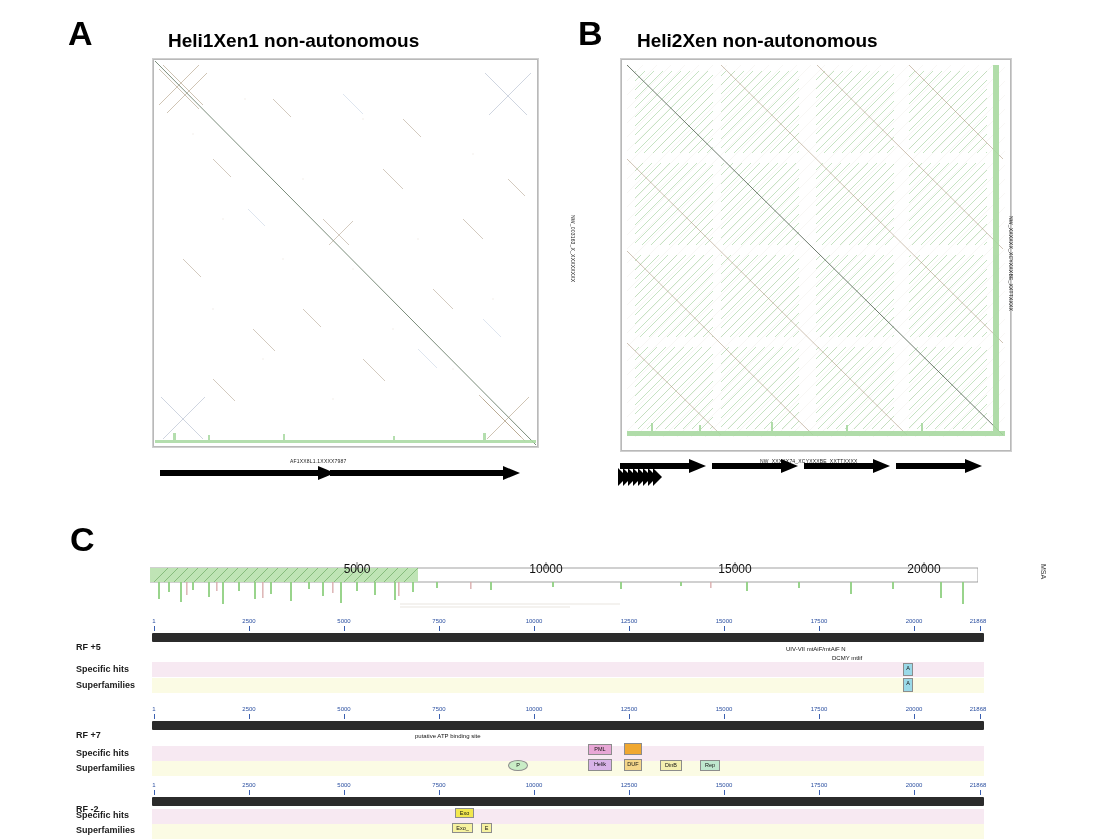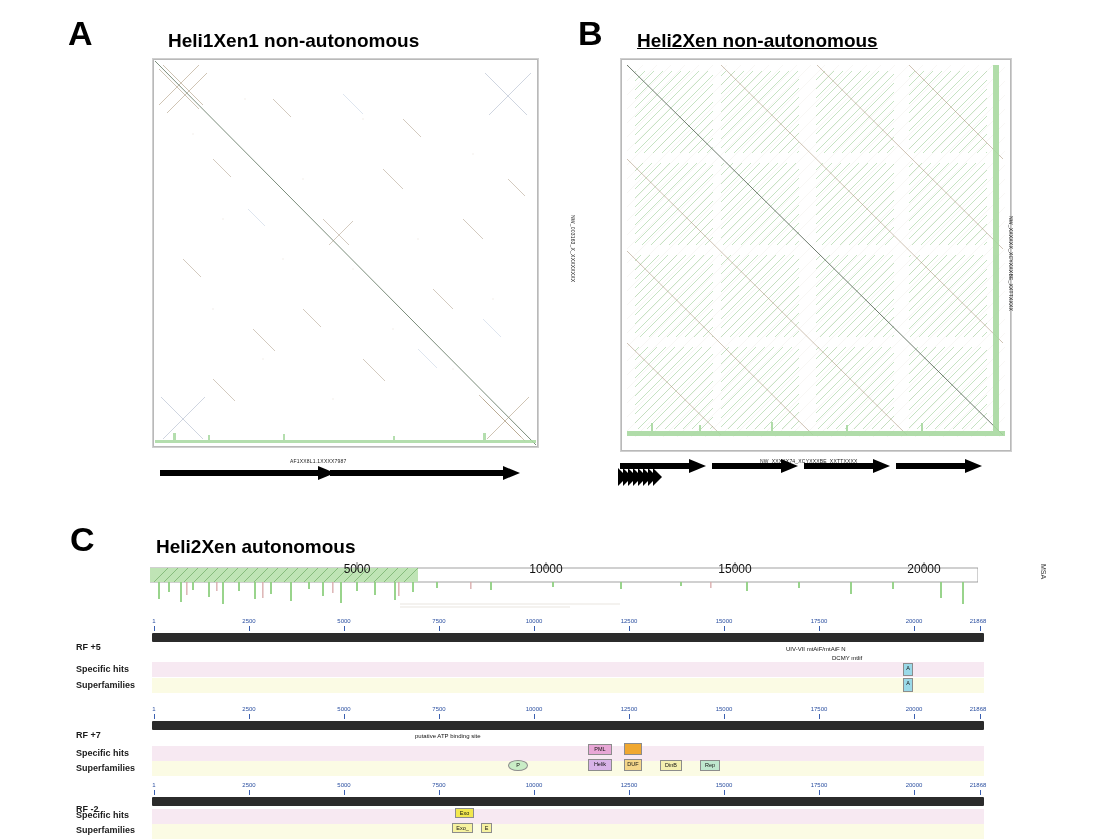--- a/index.html
+++ b/index.html
@@ -267,21 +267,21 @@
     <div class="shaft" style="width:158px;"></div>
     <div class="head" style="left:158px;"></div>
   </div>
   <div class="arrow" style="left:170px; top:0px; width:190px;">
     <div class="shaft" style="width:173px;"></div>
     <div class="head" style="left:173px;"></div>
   </div>
 </div>
 
 <div class="panel-letter" style="left:578px; top:14px;">B</div>
-<div class="panel-title" style="left:637px; top:30px;text-decoration:underline;">Heli2Xen non-autonomous</div>
+<div class="panel-title" style="left:637px; top:30px;">Heli2Xen non-autonomous</div>
 
 <div class="dotplot" style="left:620px; top:58px; width:390px; height:392px;">
   <div class="frame"></div>
   <svg class="diag-main" viewBox="0 0 390 392" preserveAspectRatio="none">
     <defs>
       <pattern id="diagpat" width="9" height="9" patternUnits="userSpaceOnUse">
         <path d="M0,9 L9,0" stroke="#9fcf9a" stroke-width="0.8" opacity="0.75"></path>
       </pattern>
       <pattern id="diagpat2" width="14" height="14" patternUnits="userSpaceOnUse">
         <path d="M0,14 L14,0" stroke="#b8b0a0" stroke-width="0.6" opacity="0.5"></path>
@@ -361,21 +361,20 @@
     <div class="head" style="left:69px;"></div>
   </div>
   <div class="arrow" style="left:276px; top:-5px; width:86px;">
     <div class="shaft" style="width:69px;"></div>
     <div class="head" style="left:69px;"></div>
   </div>
 </div>
 
 <div id="panelC-wrap">
   <div class="panel-letter" style="left:70px; top:8px;">C</div>
-  <div class="panel-title" style="left:156px; top:24px;">Heli2Xen autonomous</div>
 
   <div class="cd-ruler" style="left:150px; top:48px; width:828px; height:50px;">
     <svg width="828" height="50" viewBox="0 0 828 50" preserveAspectRatio="none">
       <rect x="0" y="8" width="828" height="14" fill="#ffffff" stroke="#8a8a8a" stroke-width="0.8"></rect>
 
       <g>
         <rect x="0" y="8" width="268" height="14" fill="#bfe4b5"></rect>
         <g stroke="#4a9140" stroke-width="0.6" opacity="0.8">
           <line x1="4" y1="22" x2="18" y2="8"></line>
             <line x1="14" y1="22" x2="28" y2="8"></line>

